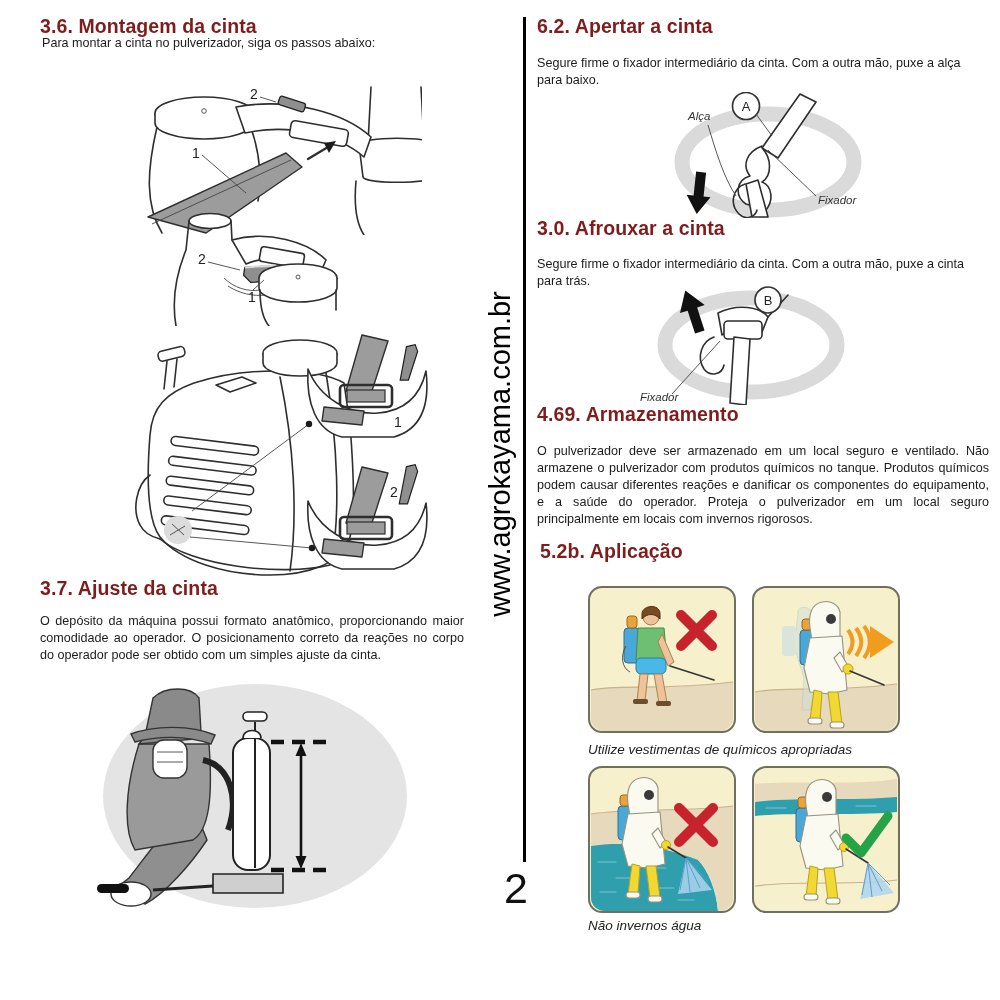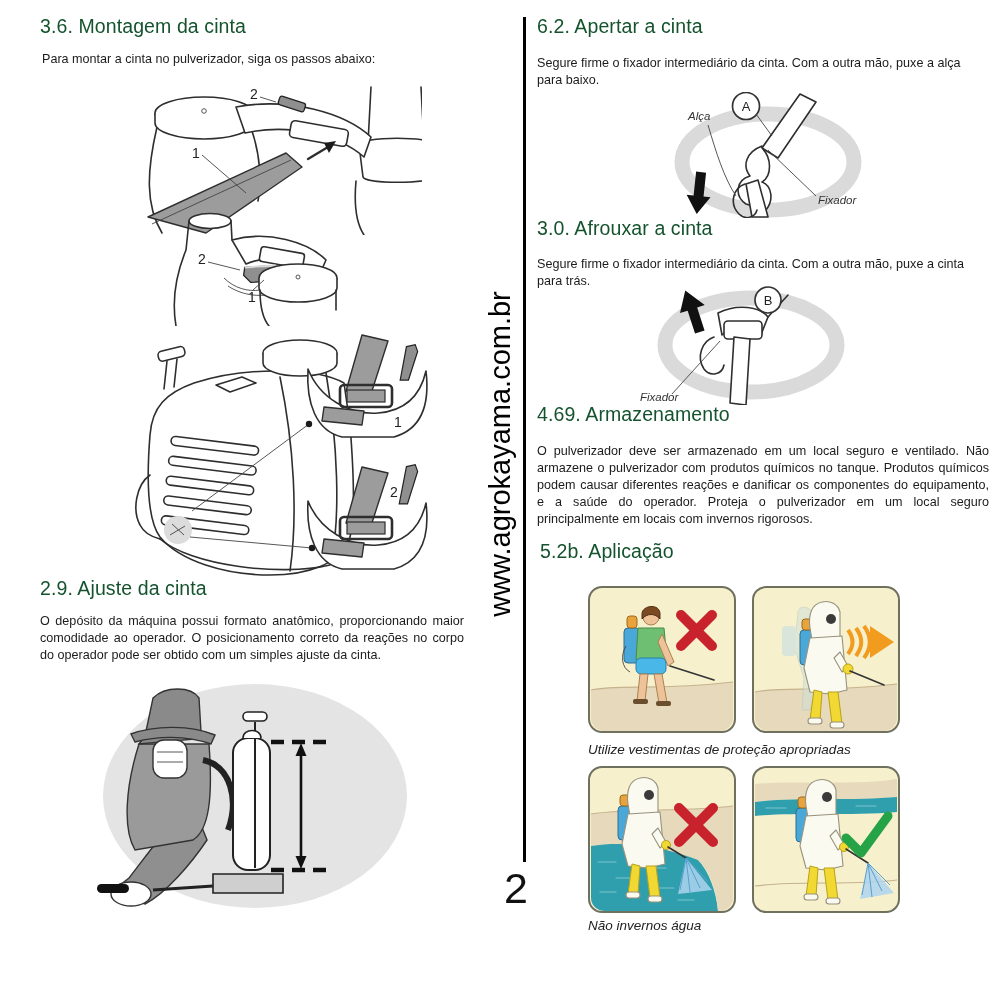--- a/index.html
+++ b/index.html
@@ -5,21 +5,21 @@
   :root{
     --panel-bg:#f6f0cd; --panel-border:#70705f; --red-x:#c8232c; --green-check:#27a347;
     --orange-arrow:#f29c1f; --water:#2f9fae; --ground:#e7d9bb; --suit:#fbfaf0;
     --yellow:#f2d832; --tank-blue:#4aa8d8; --pump-orange:#e8a33d; --skin:#eec39a;
     --shirt-green:#6fbf73; --shorts-blue:#49b7e8; --hair-brown:#7b4a22;
     --ellipse-gray:#dadada; --strap-gray:#9c9c9c; --ink:#1b1b1b;
   }
   html,body{margin:0;padding:0}
   body{width:1000px;height:1000px;background:#fff;font-family:"Liberation Sans",sans-serif;color:var(--ink)}
   .page{position:relative;width:1000px;height:1000px;overflow:hidden;background:#fff}
-  .sec{position:absolute;margin:0;font-size:19.5px;font-weight:400;color:#14532d;letter-spacing:.1px;white-space:nowrap}
+  .sec{position:absolute;margin:0;font-size:19.5px;font-weight:700;color:#7f1d1d;letter-spacing:.1px;white-space:nowrap}
   .body-text{position:absolute;font-size:12.6px;line-height:1.35;color:var(--ink)}
   .just{text-align:justify}
   .divider{position:absolute;left:523px;top:17px;width:2.5px;height:845px;background:#000}
   .watermark{position:absolute;left:322px;top:436px;width:360px;height:36px;transform:rotate(-90deg);
              font-size:29px;font-weight:500;text-align:center;white-space:nowrap;color:#000}
   .pagenum{position:absolute;left:504px;top:864px;font-size:43px;font-weight:400;color:#111}
   figure{position:absolute;margin:0;padding:0}
   .caption{position:absolute;font-style:italic;font-size:13.5px;color:#222;white-space:nowrap}
   svg text{font-family:"Liberation Sans",sans-serif;fill:#222}
   .figlabel{font-size:14px}
@@ -45,21 +45,21 @@
   .sprayp{fill:#aed4ee;opacity:.85}
   .sprayln{fill:none;stroke:#5a9fd0;stroke-width:1}
   .lance{fill:none;stroke:#333;stroke-width:1.6;stroke-linecap:round}
 </style>
 </head>
 <body>
 
 <div class="page">
 
   <h2 class="sec" style="left:40px;top:15px">3.6. Montagem da cinta</h2>
-  <div class="body-text" style="left:42px;top:51px;width:430px">Para montar a cinta no pulverizador, siga os passos abaixo:</div>
+  <div class="body-text" style="left:42px;top:35px;width:430px">Para montar a cinta no pulverizador, siga os passos abaixo:</div>
 
   <figure style="left:140px;top:85px">
     <svg width="282" height="150" viewBox="0 0 282 150">
       <path class="ln" d="M231,2 L228,58"></path>
         <path class="ln" d="M281,2 L284,58"></path>
       <path class="oln" d="M219,60 C219,51 295,51 295,60 L291,92 C291,99 225,99 223,92 Z"></path>
       <path class="ln" d="M216,96 C214,118 216,138 224,150 M294,96 C298,118 296,138 290,150"></path>
       <path class="ln" d="M17,42 C7,85 5,120 22,148 M112,46 C120,70 122,96 118,116"></path>
       <ellipse class="oln" cx="64" cy="28" rx="49" ry="16"></ellipse>
       <path class="oln" d="M15,28 L15,38 A49,16 0 0 0 113,38 L113,28"></path>
@@ -145,21 +145,21 @@
         <rect x="27" y="55" width="38" height="12" fill="var(--strap-gray)" stroke="#2e2e2e" stroke-width="1.2"></rect>
         <polygon class="strap" points="4,72 44,76 42,90 2,86"></polygon>
         <g transform="rotate(14 86 18)">
             <path d="M82,0 l8,-4 l4,6 l-2,34 l-8,2 Z" fill="#8f8f8f" stroke="#222" stroke-width="1.2"></path>
           </g>
         <text class="figlabel" x="70" y="30">2</text>
       </g>
     </svg>
   </figure>
 
-  <h2 class="sec" style="left:40px;top:577px">2.9. Ajuste da cinta</h2>
+  <h2 class="sec" style="left:40px;top:577px">3.7. Ajuste da cinta</h2>
   <div class="body-text just" style="left:40px;top:613px;width:424px">O depósito da máquina possui formato anatômico, proporcionando maior comodidade ao operador. O posicionamento correto da reações no corpo do operador pode ser obtido com um simples ajuste da cinta.</div>
 
   <figure style="left:95px;top:678px">
     <svg width="312" height="236" viewBox="0 0 312 236">
       <ellipse cx="160" cy="118" rx="152" ry="112" fill="#e4e4e4"></ellipse>
       <g>
         <path d="M96,122 C70,152 48,182 34,200 L16,214 L50,226 C70,216 96,186 112,162 Z" fill="#8f8f8f" stroke="#333" stroke-width="1.4"></path>
         <path d="M44,66 C30,110 28,152 40,172 L98,162 C114,152 118,120 114,66 Z" fill="#9a9a9a" stroke="#333" stroke-width="1.4"></path>
         <path d="M50,58 L58,20 C70,8 96,8 104,20 L106,54 L112,60 L44,66 Z" fill="#8a8a8a" stroke="#333" stroke-width="1.4"></path>
         <path d="M36,56 C60,47 96,47 120,57 L116,66 C90,57 62,58 40,64 Z" fill="#8a8a8a" stroke="#333" stroke-width="1.4"></path>
@@ -291,21 +291,21 @@
       </g>
       <g>
         <path d="M96,44 C102,52 102,60 96,68" fill="none" stroke="var(--orange-arrow)" stroke-width="4"></path>
         <path d="M104,42 C111,52 111,60 104,70" fill="none" stroke="var(--orange-arrow)" stroke-width="4"></path>
         <path d="M112,40 C120,51 120,61 112,72" fill="none" stroke="var(--orange-arrow)" stroke-width="4"></path>
         <polygon points="118,40 142,56 118,72" fill="var(--orange-arrow)"></polygon>
       </g>
     </svg>
   </figure>
 
-  <figcaption class="caption" style="left:588px;top:742px">Utilize vestimentas de proteção apropriadas</figcaption>
+  <figcaption class="caption" style="left:588px;top:742px">Utilize vestimentas de químicos apropriadas</figcaption>
 
   <figure class="panel" style="left:588px;top:766px">
     <svg width="148" height="147" viewBox="0 0 148 147">
       <rect x="1" y="1" width="146" height="145" rx="13" class="panelframe"></rect>
       <path class="groundp" d="M3,48 C40,42 100,46 145,40 L145,94 C100,100 40,96 3,102 Z"></path>
       <path class="groundln" d="M3,48 C40,42 100,46 145,40"></path>
       <path class="waterp" d="M3,80 C40,74 80,82 110,94 C120,104 128,124 130,145 L17,145 C9,145 3,139 3,132 Z"></path>
       <path class="groundp" d="M110,94 L145,90 L145,132 C145,139 139,145 131,145 L130,145 C128,120 120,103 110,94 Z"></path>
       <g class="waveln">
         <path d="M10,96 h18"></path>

